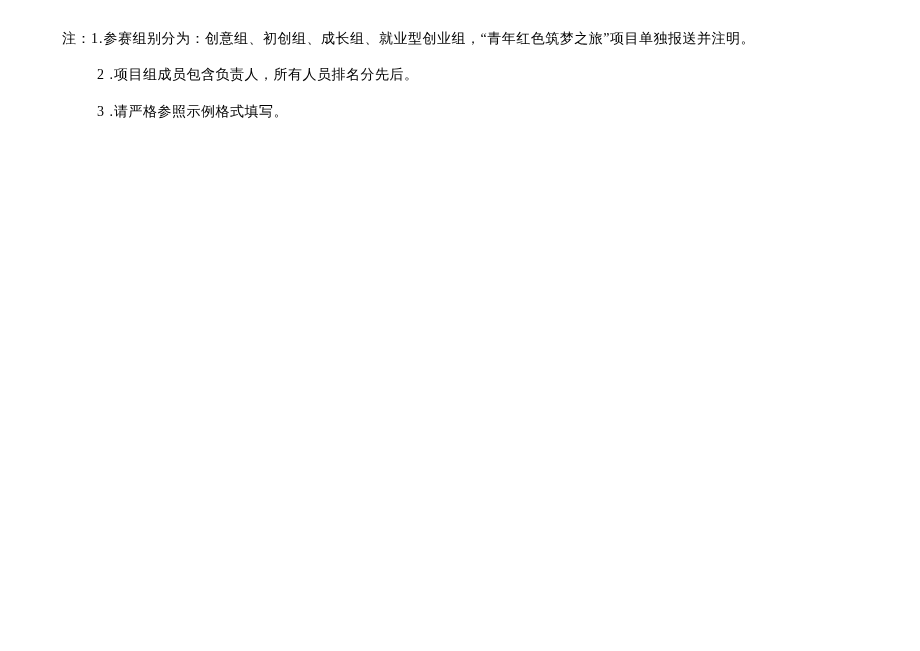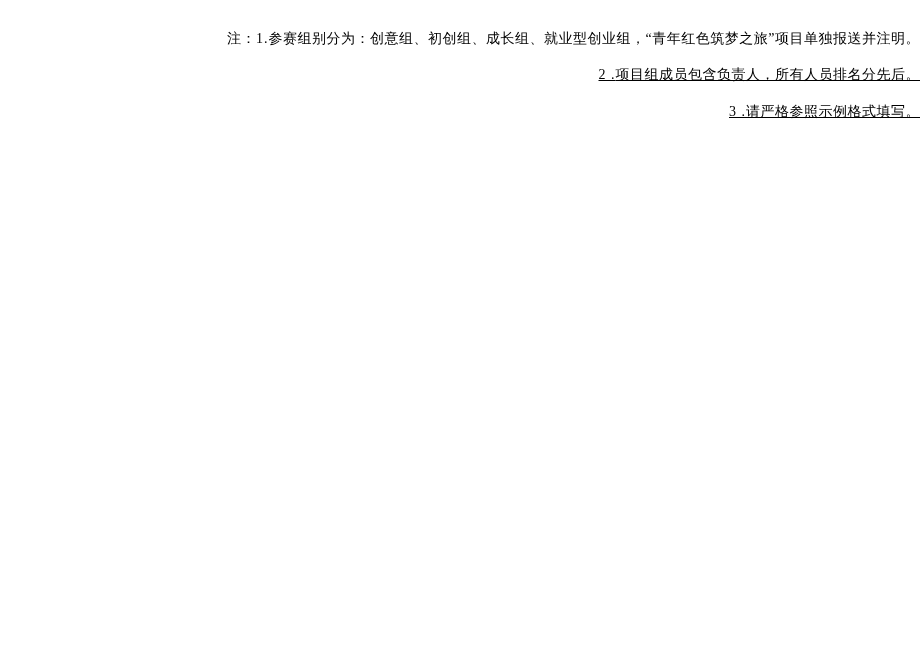--- a/index.html
+++ b/index.html
@@ -1,19 +1,18 @@
 <!DOCTYPE html>
 <html><head>
   <meta charset="utf-8">
   <style>
     * {
       margin: 0;
       padding: 0;
       box-sizing: border-box;
-      text-align: right;
     }
     body {
       width: 920px;
       height: 651px;
       background: #ffffff;
       font-family: "SimSun", "宋体", serif;
       font-size: 14px;
       color: #000000;
       padding-top: 28px;
       padding-left: 62px;
@@ -21,21 +20,20 @@
     }
     .note-line {
       margin-bottom: 14px;
       letter-spacing: 0.5px;
     }
     .note-label {
       display: inline;
     }
     .indent {
       padding-left: 35px;
-      text-decoration: underline;
     }
     .num {
       letter-spacing: 1px;
     }
   </style>
 </head>
 <body>
 
 <div class="note-line">
   <span class="note-label">注：</span><span class="num">1.</span><span>参赛组别分为：创意组、初创组、成长组、就业型创业组，“青年红色筑梦之旅”项目单独报送并注明。</span>

